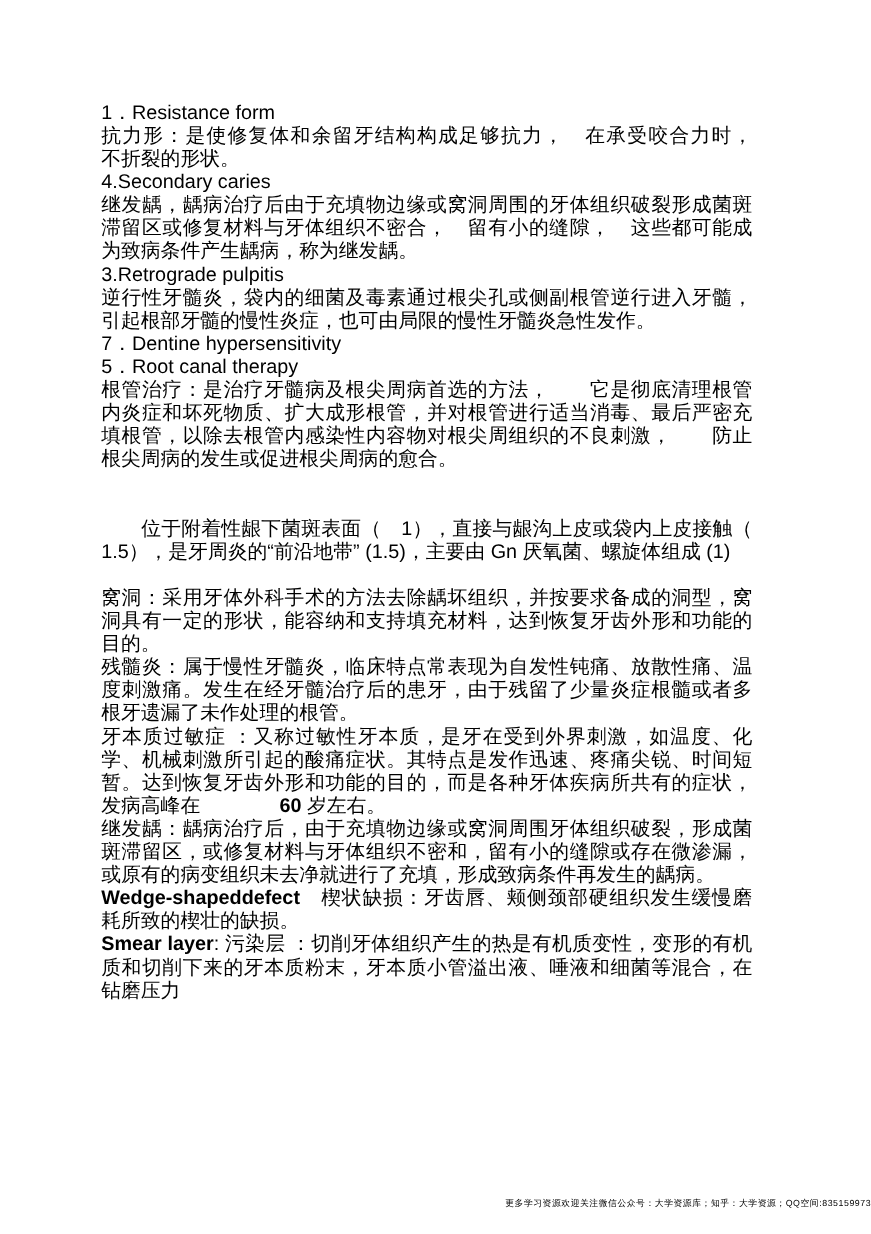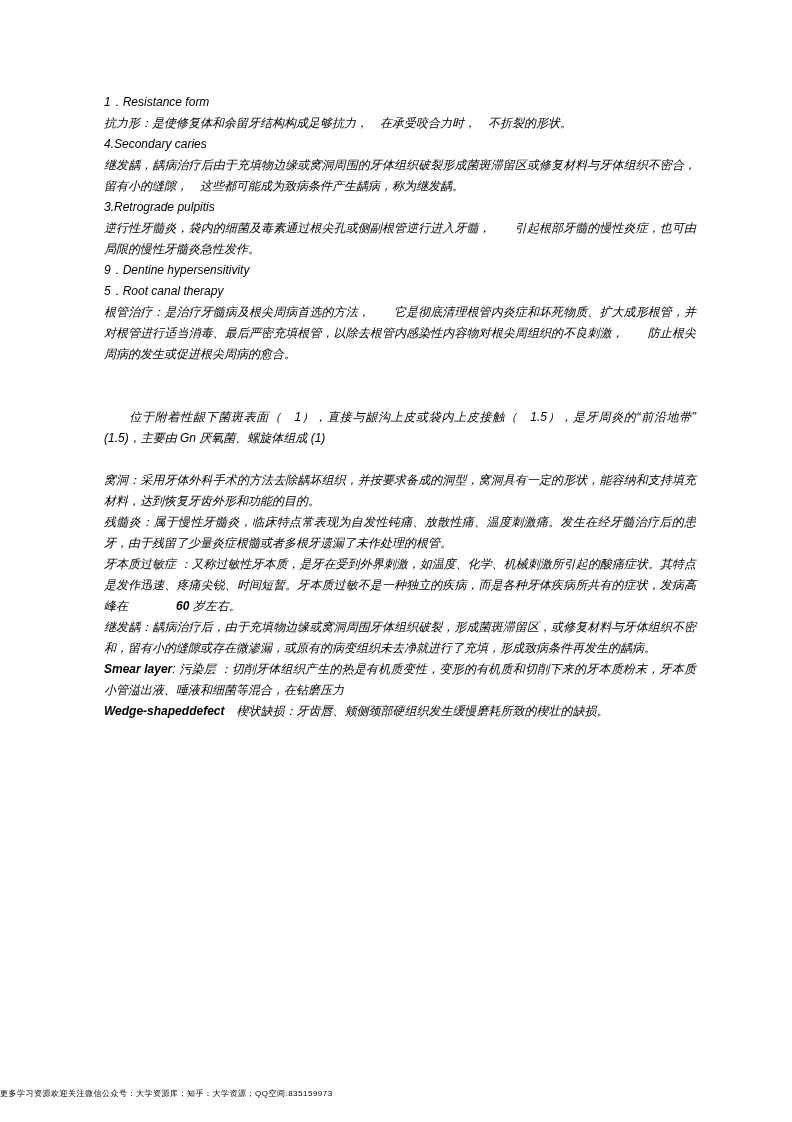--- a/index.html
+++ b/index.html
@@ -11,69 +11,68 @@
     position: relative;
     width: 792px;
     height: 1122px;
     background: #ffffff;
     color: #000000;
     font-family: "Liberation Sans", sans-serif;
     overflow: hidden;
   }
   .content {
     position: absolute;
-    left: 104px;
+    left: 92px;
     top: 92px;
     width: 592px;
-    font-size: 12px;
+    font-size: 18px;
     line-height: 21px;
     text-align: justify;
-    font-style: italic;
   }
   .content p {
     margin: 0;
     padding: 0;
   }
   .content p.blank {
     height: 21px;
   }
   .content b {
     font-weight: bold;
   }
   .footer {
     position: absolute;
     left: 0;
     right: 0;
     top: 1089px;
-    text-align: left;
+    text-align: right;
     font-size: 8px;
     line-height: 10px;
     color: #000000;
     letter-spacing: 0.5px;
   }
 </style>
 </head>
 <body>
 
 <div class="sheet">
   <div class="content" id="paragraphs">
       <p><span>1．Resistance form</span></p>
       <p><span>抗力形：是使修复体和余留牙结构构成足够抗力，　在承受咬合力时，　不折裂的形状。</span></p>
       <p><span>4.Secondary caries</span></p>
       <p><span>继发龋，龋病治疗后由于充填物边缘或窝洞周围的牙体组织破裂形成菌斑滞留区或修复材料与牙体组织不密合，　留有小的缝隙，　这些都可能成为致病条件产生龋病，称为继发龋。</span></p>
       <p><span>3.Retrograde pulpitis</span></p>
       <p><span>逆行性牙髓炎，袋内的细菌及毒素通过根尖孔或侧副根管逆行进入牙髓，　　引起根部牙髓的慢性炎症，也可由局限的慢性牙髓炎急性发作。</span></p>
-      <p><span>9．Dentine hypersensitivity</span></p>
+      <p><span>7．Dentine hypersensitivity</span></p>
       <p><span>5．Root canal therapy</span></p>
       <p><span>根管治疗：是治疗牙髓病及根尖周病首选的方法，　　它是彻底清理根管内炎症和坏死物质、扩大成形根管，并对根管进行适当消毒、最后严密充填根管，以除去根管内感染性内容物对根尖周组织的不良刺激，　　防止根尖周病的发生或促进根尖周病的愈合。</span></p>
       <p class="blank"></p>
       <p class="blank"></p>
       <p><span>　　位于附着性龈下菌斑表面（　1），直接与龈沟上皮或袋内上皮接触（　1.5），是牙周炎的“前沿地带” (1.5)，主要由 Gn 厌氧菌、螺旋体组成 (1)</span></p>
       <p class="blank"></p>
       <p><span>窝洞：采用牙体外科手术的方法去除龋坏组织，并按要求备成的洞型，窝洞具有一定的形状，能容纳和支持填充材料，达到恢复牙齿外形和功能的目的。</span></p>
       <p><span>残髓炎：属于慢性牙髓炎，临床特点常表现为自发性钝痛、放散性痛、温度刺激痛。发生在经牙髓治疗后的患牙，由于残留了少量炎症根髓或者多根牙遗漏了未作处理的根管。</span></p>
-      <p><span>牙本质过敏症 ：又称过敏性牙本质，是牙在受到外界刺激，如温度、化学、机械刺激所引起的酸痛症状。其特点是发作迅速、疼痛尖锐、时间短暂。牙本质过敏不是一种独立的疾病，而是各种牙体疾病所共有的症状，发病高峰在　　　　</span><b>60</b><span> 岁左右。</span></p>
+      <p><span>牙本质过敏症 ：又称过敏性牙本质，是牙在受到外界刺激，如温度、化学、机械刺激所引起的酸痛症状。其特点是发作迅速、疼痛尖锐、时间短暂。达到恢复牙齿外形和功能的目的，而是各种牙体疾病所共有的症状，发病高峰在　　　　</span><b>60</b><span> 岁左右。</span></p>
       <p><span>继发龋：龋病治疗后，由于充填物边缘或窝洞周围牙体组织破裂，形成菌斑滞留区，或修复材料与牙体组织不密和，留有小的缝隙或存在微渗漏，或原有的病变组织未去净就进行了充填，形成致病条件再发生的龋病。</span></p>
+      <p><b>Wedge-shapeddefect</b><span>　楔状缺损：牙齿唇、颊侧颈部硬组织发生缓慢磨耗所致的楔壮的缺损。</span></p>
       <p><b>Smear layer</b><span>: 污染层 ：切削牙体组织产生的热是有机质变性，变形的有机质和切削下来的牙本质粉末，牙本质小管溢出液、唾液和细菌等混合，在钻磨压力</span></p>
-      <p><b>Wedge-shapeddefect</b><span>　楔状缺损：牙齿唇、颊侧颈部硬组织发生缓慢磨耗所致的楔壮的缺损。</span></p>
     </div>
   <div class="footer">更多学习资源欢迎关注微信公众号：大学资源库；知乎：大学资源；QQ空间:835159973</div>
 </div>
 
 </body></html>

